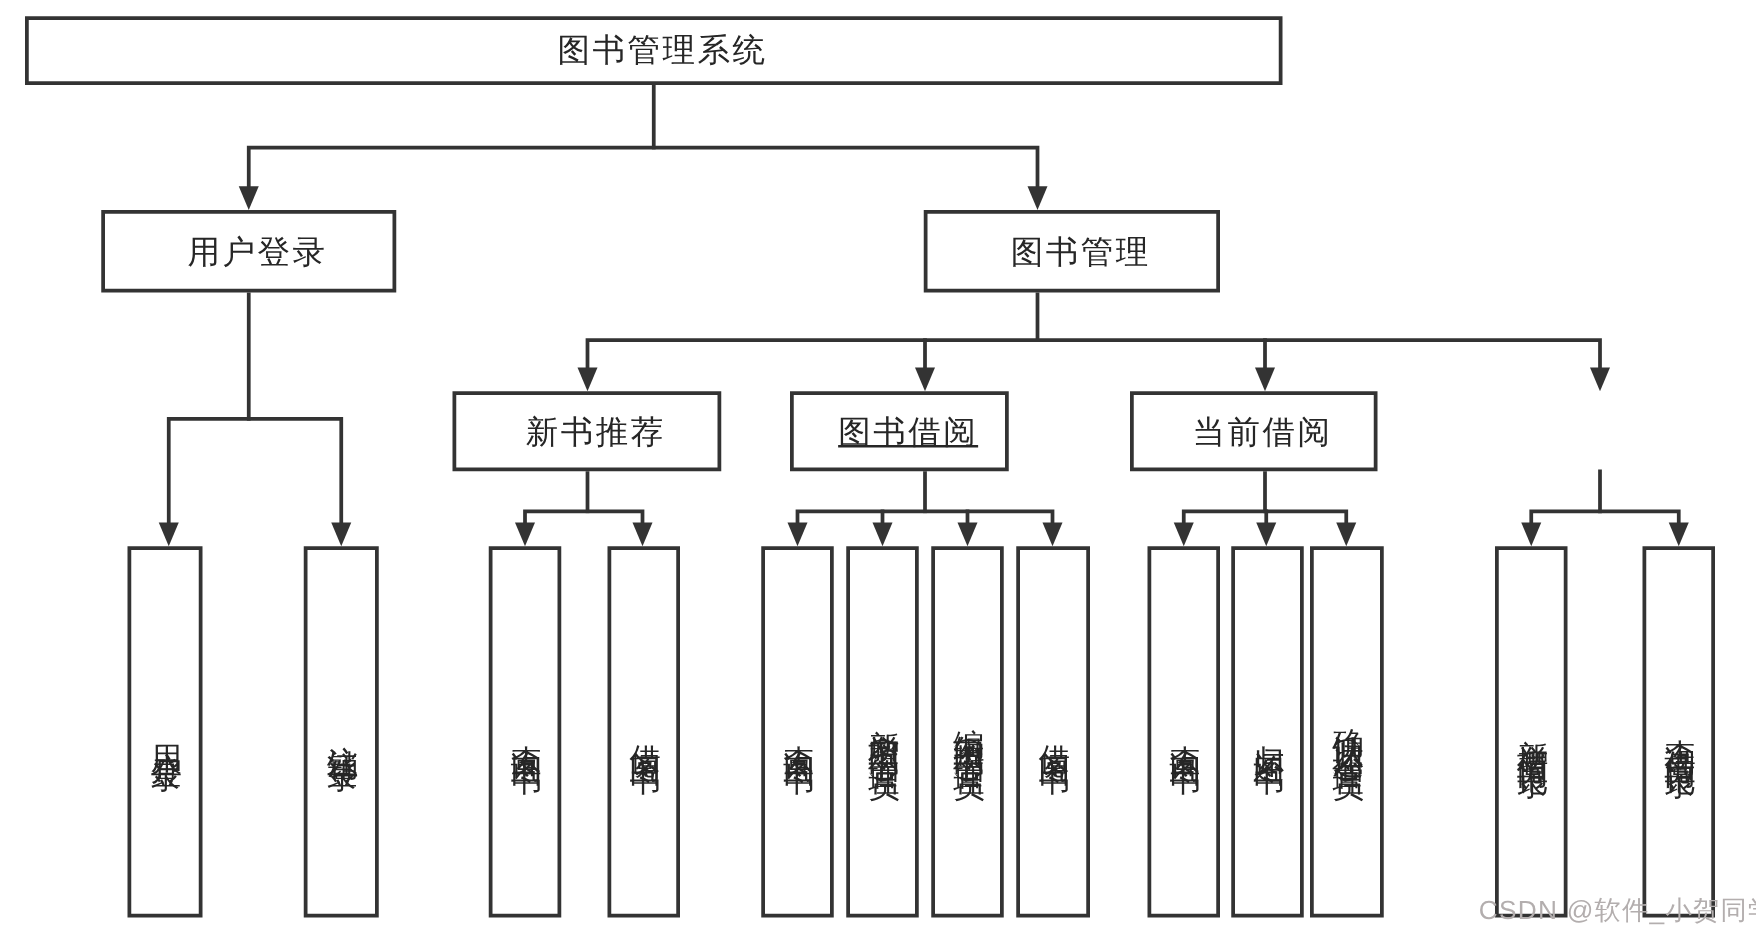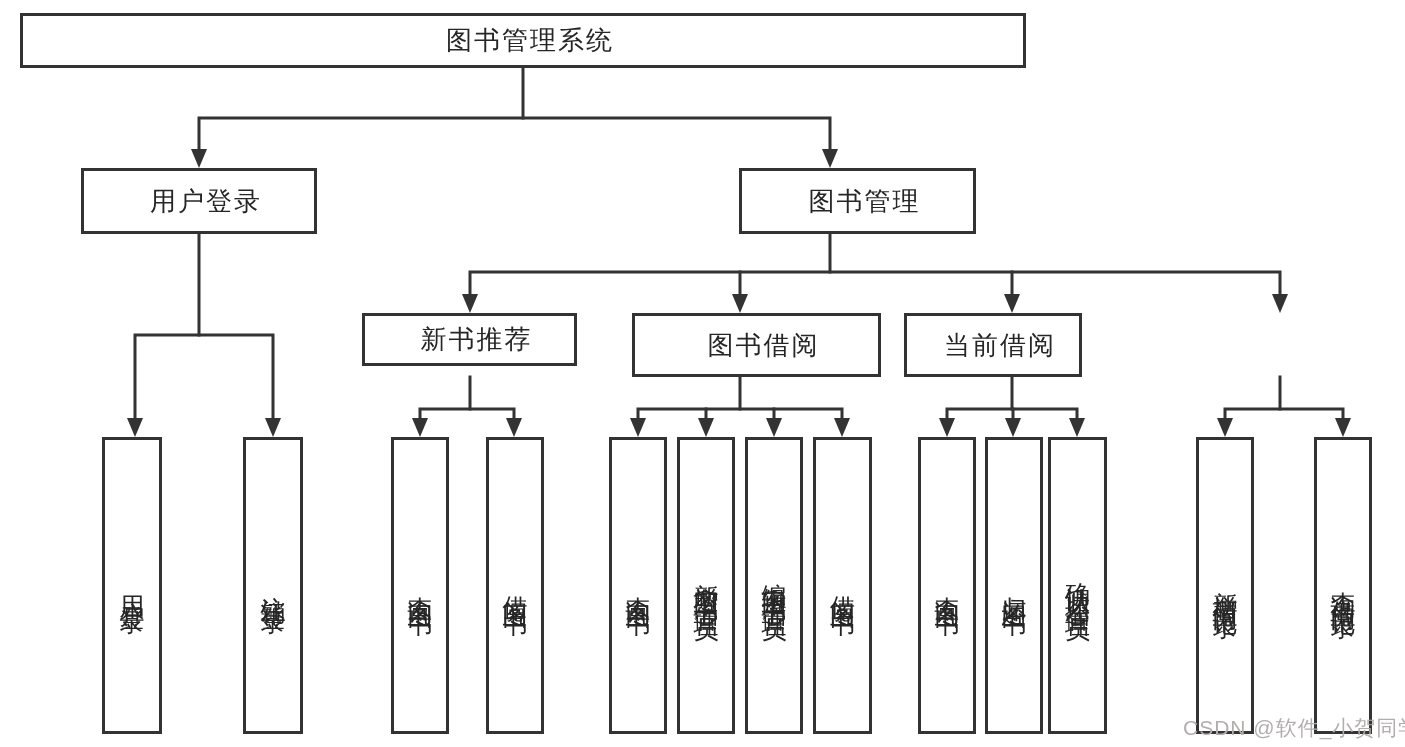--- a/index.html
+++ b/index.html
@@ -112,23 +112,23 @@
       <polygon points="1217,418 1233,418 1225,437"></polygon>
       <polygon points="1335,418 1351,418 1343,437"></polygon>
     </g>
   </svg>
 
   <div class="node" style="left:20px;top:13px;width:1006px;height:55px;">图书管理系统</div>
 
   <div class="node" style="left:81px;top:168px;width:236px;height:66px;">用户登录</div>
   <div class="node" style="left:711px;top:168px;width:237px;height:66px;margin-left:28px;">图书管理</div>
 
-  <div class="node" style="left:362px;top:313px;width:215px;height:53px;">新书推荐</div>
-  <div class="node" style="left:632px;top:313px;width:249px;height:64px;">图书借阅</div>
-  <div class="node" style="left:904px;top:313px;width:178px;height:64px;">当前借阅</div>
+  <div class="node" style="left:362px;top:313px;width:215px;height:64px;">新书推荐</div>
+  <div class="node" style="left:632px;top:313px;width:175px;height:64px;text-decoration:underline;">图书借阅</div>
+  <div class="node" style="left:904px;top:313px;width:198px;height:64px;">当前借阅</div>
 
   <div class="leaf" style="left:102px;top:437px;width:60px;height:297px;">
     <span>用户登录</span>
   </div>
   <div class="leaf" style="left:243px;top:437px;width:60px;height:297px;">
     <span>注销登录</span>
   </div>
 
   <div class="leaf" style="left:391px;top:437px;width:58px;height:297px;">
     <span>查询图书</span>

